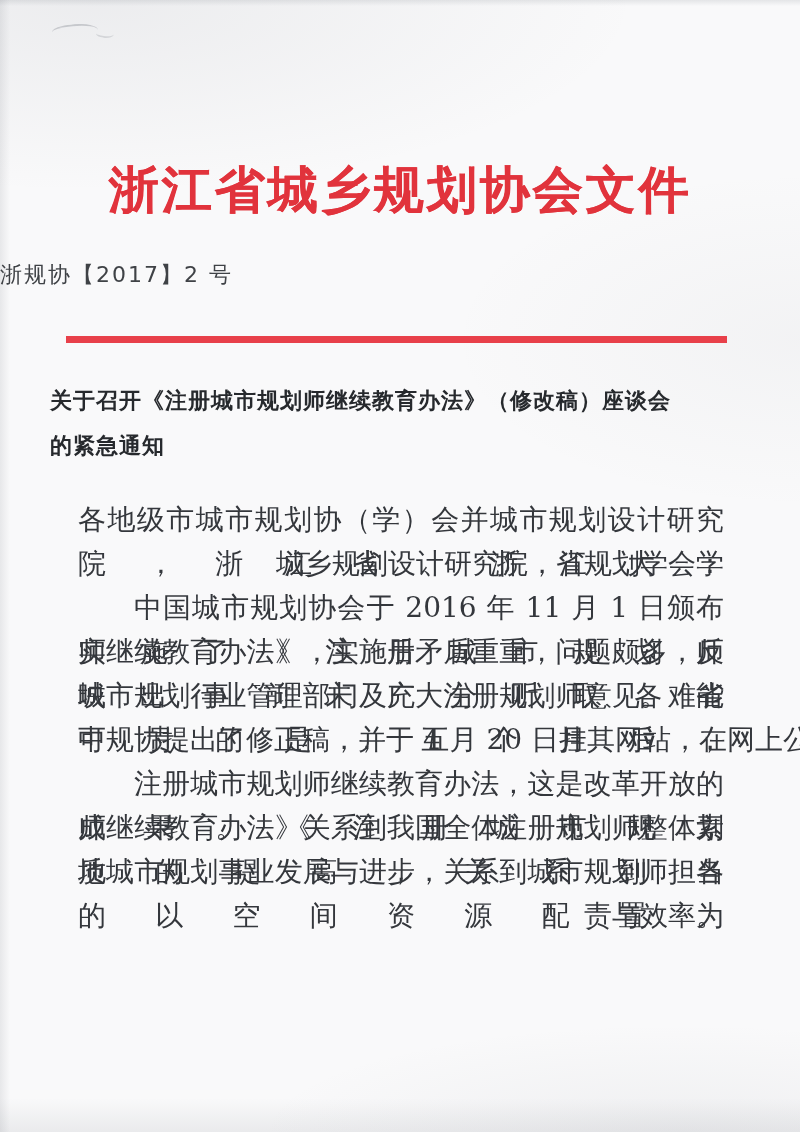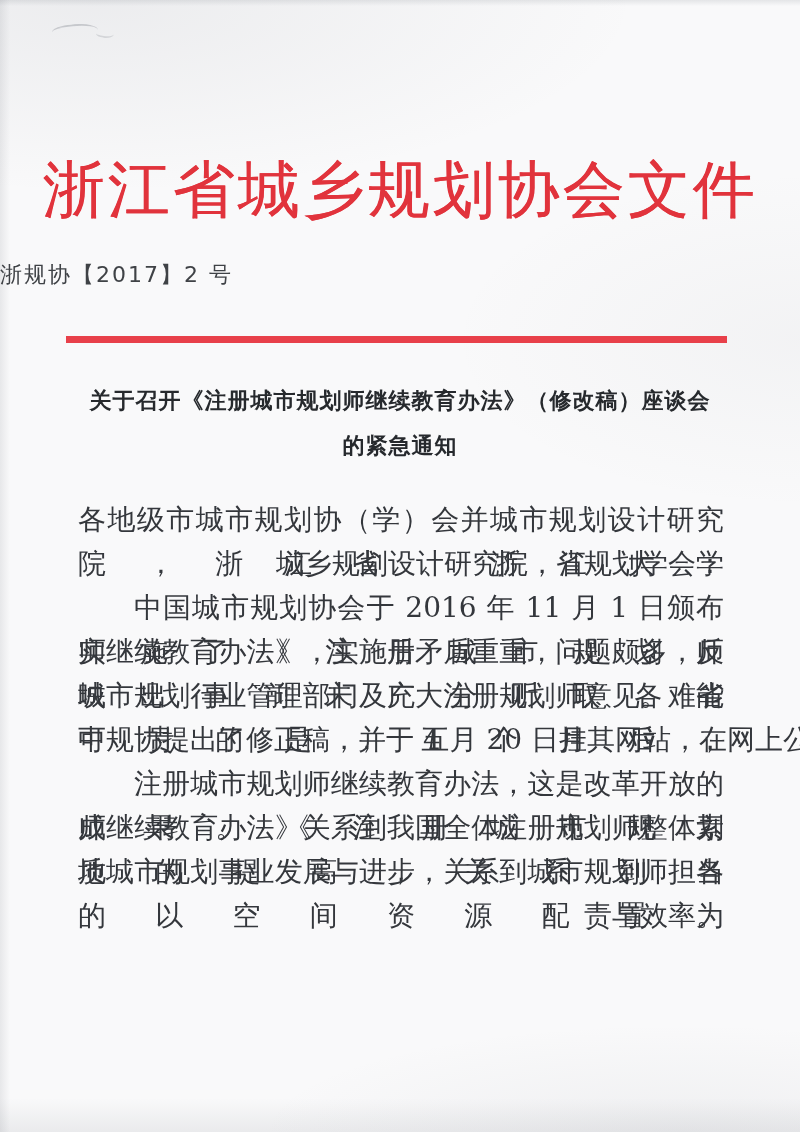--- a/index.html
+++ b/index.html
@@ -45,23 +45,23 @@
     border-radius: 0 0 60% 50%;
     transform: rotate(6deg);
     opacity: .6;
   }
   .doc-header {
     position: absolute;
     top: 140px;
     left: 0;
     width: 100%;
     text-align: center;
-    font-size: 62px;
+    font-size: 50px;
     line-height: 100px;
-    font-weight: 400;
+    font-weight: 700;
     letter-spacing: 3px;
     color: var(--accent-red, #e1333c);
     text-shadow: 0.5px 0 0 var(--accent-red, #e1333c);
     white-space: nowrap;
   }
   .doc-number {
     position: absolute;
     top: 258px;
     left: 0;
     width: 100%;
@@ -78,21 +78,21 @@
     left: 66px;
     width: 661px;
     height: 7px;
     background: var(--rule-red, #e8404a);
   }
   .doc-title {
     position: absolute;
     top: 378px;
     left: 50px;
     width: 700px;
-    text-align: center;
+    text-align: left;
     font-weight: bold;
     font-size: 22px;
     line-height: 45px;
     letter-spacing: 1px;
     color: #26292d;
   }
   .doc-body {
     position: absolute;
     top: 498px;
     left: 78px;

